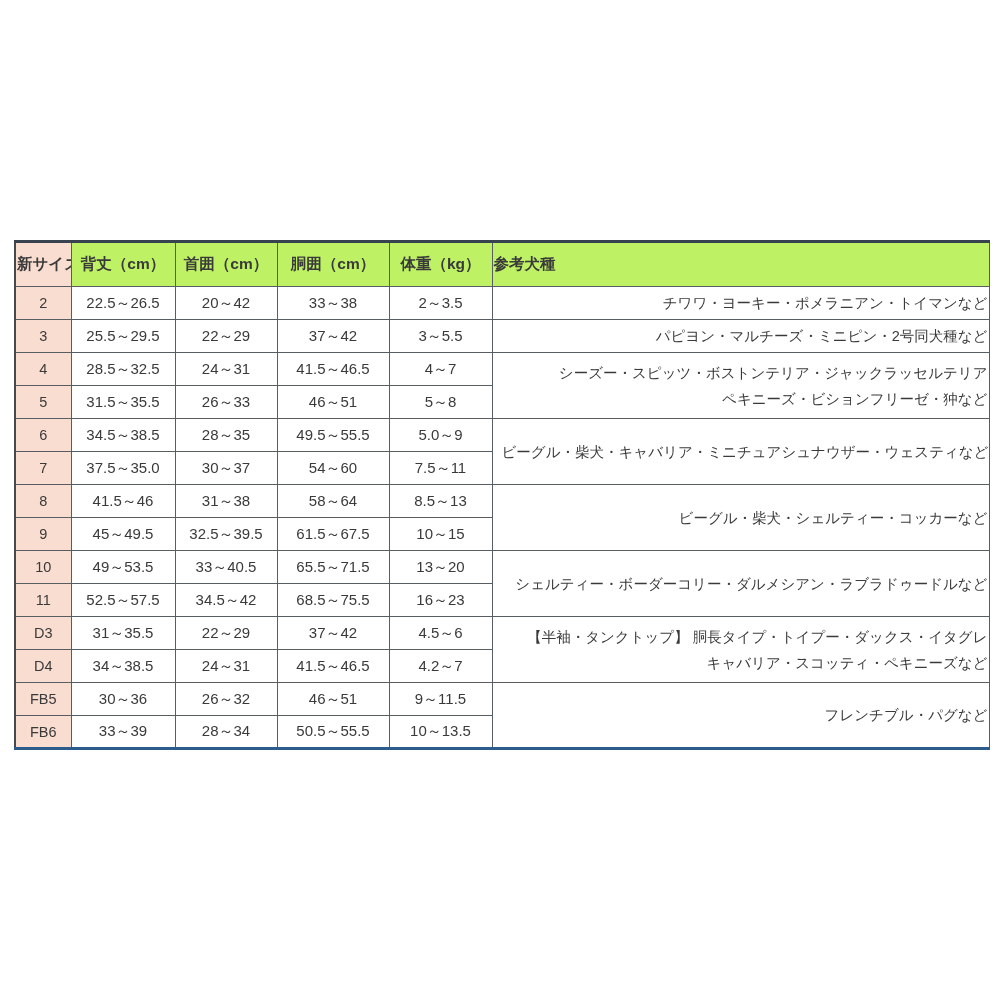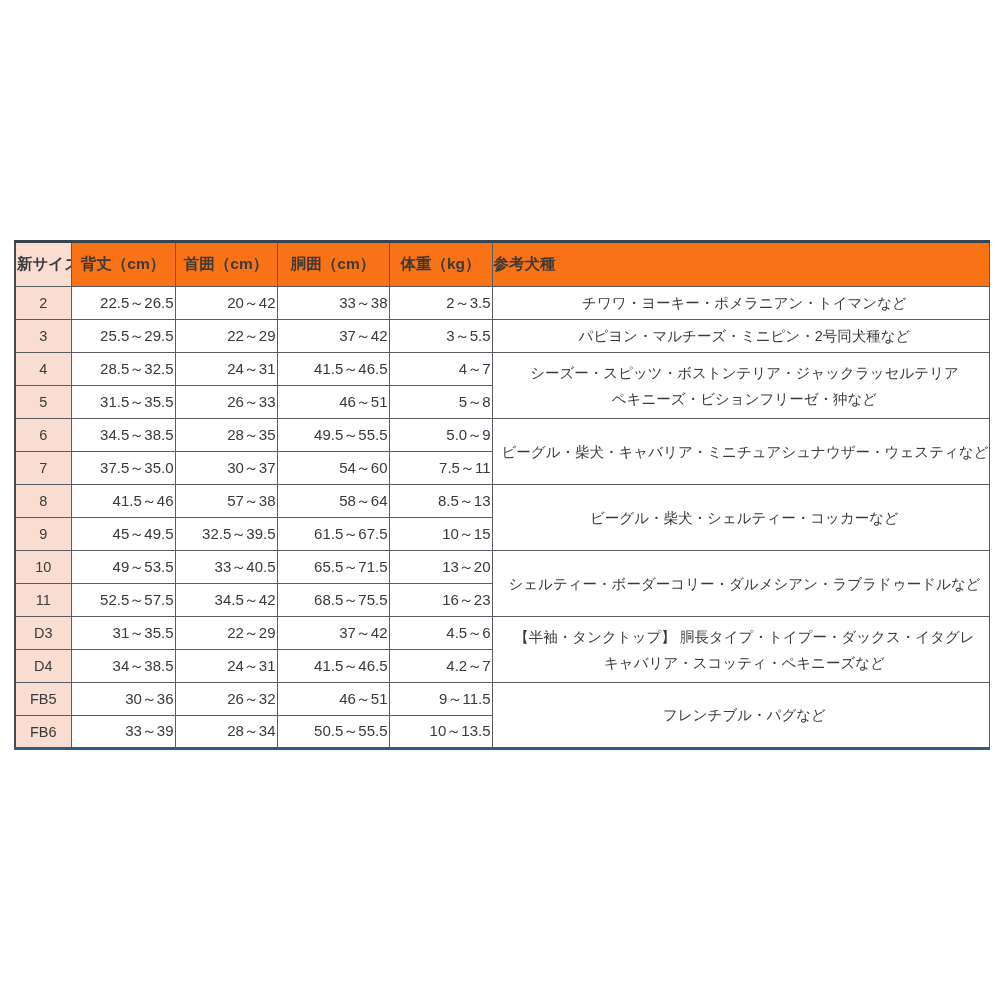--- a/index.html
+++ b/index.html
@@ -45,32 +45,32 @@
     background: #f9ddd1;
     text-align: center;
   }
   th.col-size {
     font-size: 13.5px;
     font-weight: bold;
     padding: 0 1px;
   }
   td.row-head { font-size: 14.5px; }
   .size-table thead th {
-    background: #f97316;
+    background: #bef264;
     font-weight: bold;
     text-align: center;
     font-size: 15.5px;
   }
   .size-table thead th.col-size { background: #f9ddd1; }
   .size-table thead th.col-breeds {
     text-align: left;
   }
-  td.num { text-align: right; margin-left: 16px; }
+  td.num { text-align: center; margin-left: 16px; }
   td.breeds {
-    text-align: center;
+    text-align: right;
     padding-left: 9px;
     font-size: 14.5px;
   }
   td.breeds .line { line-height: 26px; white-space: nowrap; }
 </style>
 </head>
 <body>
 
 <div class="page">
   <div class="size-table-wrap">
@@ -145,21 +145,21 @@
         <tr>
           <td class="row-head">7</td>
           <td class="num">37.5～35.0</td>
           <td class="num">30～37</td>
           <td class="num">54～60</td>
           <td class="num">7.5～11</td>
         </tr>
         <tr>
           <td class="row-head">8</td>
           <td class="num">41.5～46</td>
-          <td class="num">57～38</td>
+          <td class="num">31～38</td>
           <td class="num">58～64</td>
           <td class="num">8.5～13</td>
           <td class="breeds" rowspan="2">
             <div class="line">ビーグル・柴犬・シェルティー・コッカーなど</div>
           </td>
         </tr>
         <tr>
           <td class="row-head">9</td>
           <td class="num">45～49.5</td>
           <td class="num">32.5～39.5</td>

